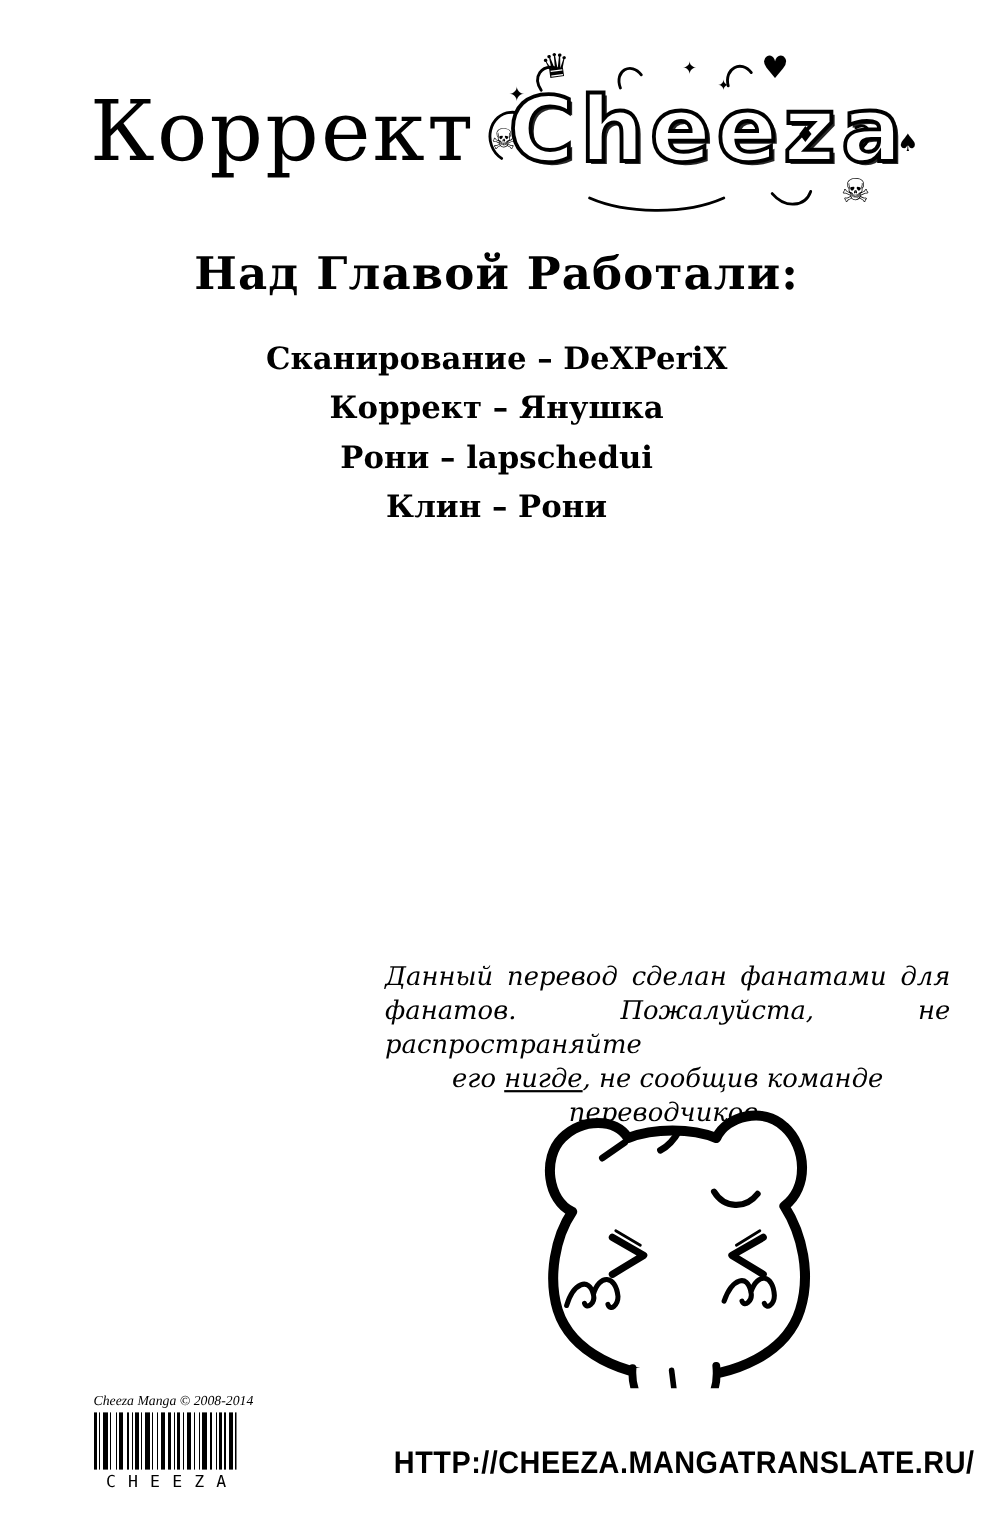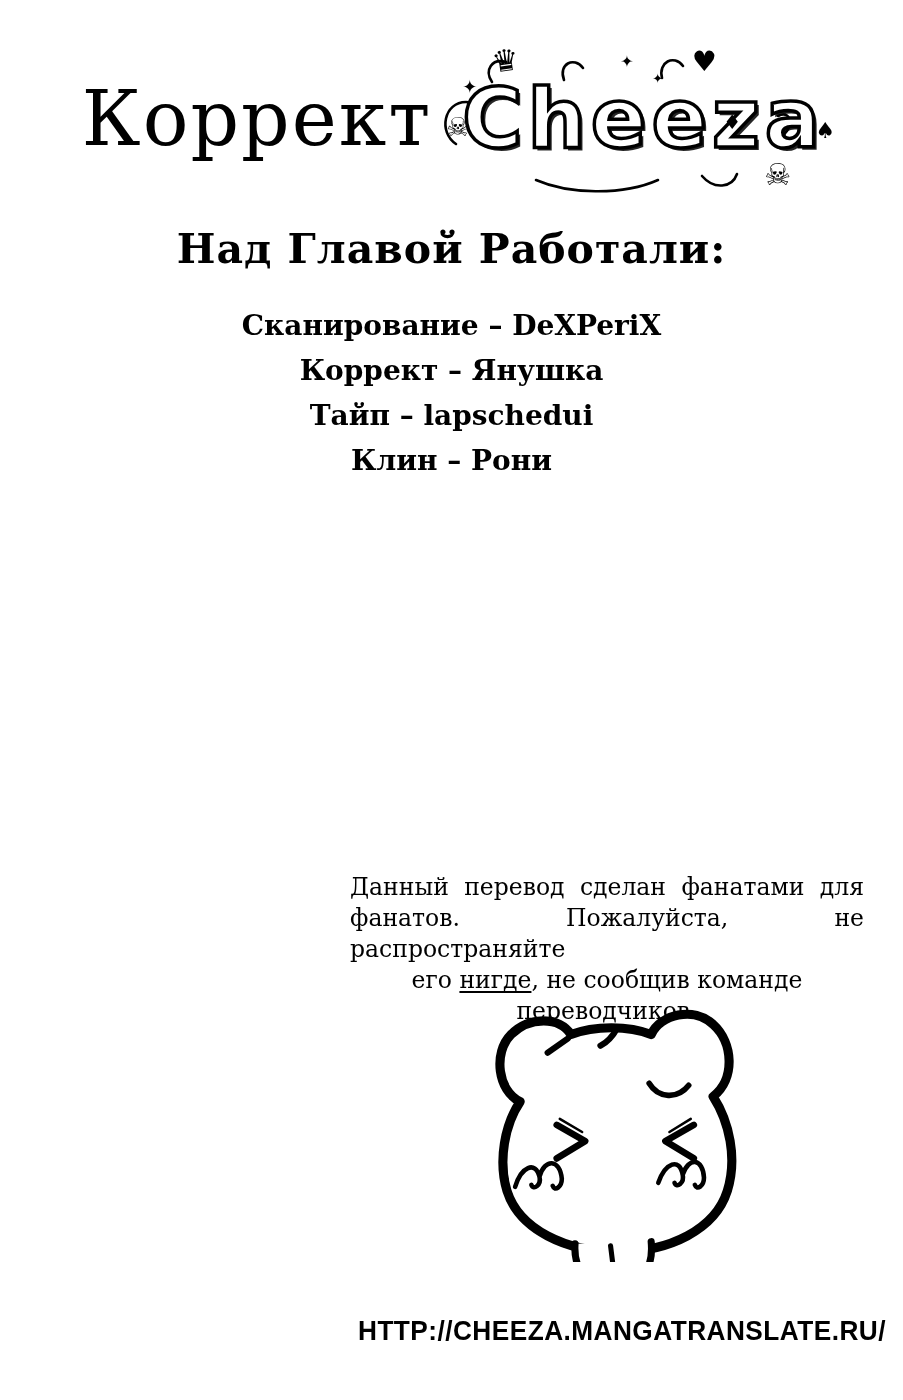--- a/index.html
+++ b/index.html
@@ -55,21 +55,21 @@
     position:absolute; top:303px; left:0; width:100%;
     list-style:none; text-align:center;
     font-size:28px; font-weight:bold; line-height:45px;
     font-family:"DejaVu Serif", serif;
   }
 
   
   .disclaimer {
     position:absolute; top:872px; left:350px; width:514px;
     font-family:"DejaVu Serif", serif;
-    font-size:23.5px; line-height:31px;
+    font-style:italic; font-size:23.5px; line-height:31px;
   }
   .disc-line.just { text-align:justify; text-align-last:justify; }
   .disc-line.last { text-align:center; }
   .disc-line .u { text-decoration:underline; text-underline-offset:3px; }
 
   
   .mascot { position:absolute; left:452px; top:998px; width:310px; height:264px; }
 
   
   .publisher { position:absolute; left:85px; top:1266px; width:132px; }
@@ -129,21 +129,21 @@
       <span class="deco skull-right">☠</span>
       <span class="logo-text">Cheeza</span>
     </span>
   </div>
 
   <h1 class="heading">Над Главой Работали:</h1>
 
   <ul class="credits">
       <li>Сканирование – DeXPeriX</li>
       <li>Коррект – Янушка</li>
-      <li>Тайп – lapschedui</li>
+      <li>Рони – lapschedui</li>
       <li>Клин – Рони</li>
     </ul>
 
   <div class="disclaimer">
     <p class="disc-line just">Данный перевод сделан фанатами для</p>
     <p class="disc-line just">фанатов. Пожалуйста, не распространяйте</p>
     <p class="disc-line last"><span>его </span><span class="u">нигде</span><span>, не сообщив команде переводчиков.</span></p>
   </div>
 
   <svg class="mascot" viewBox="0 0 305 260" fill="none" stroke="#000" stroke-linecap="round" stroke-linejoin="round">
@@ -154,16 +154,21 @@
     <path stroke-width="6" d="M 94 54 L 114 40"></path>
     <path stroke-width="5.5" d="M 194 84 C 203 99 222 100 233 86"></path>
     <path stroke-width="6.5" d="M 103 125 L 131 141 L 103 158"></path>
     <path stroke-width="6.5" d="M 238 125 L 210 141 L 238 158"></path>
     <path stroke-width="2.5" d="M 106 119 L 128 132"></path>
     <path stroke-width="2.5" d="M 235 119 L 214 132"></path>
     <path stroke-width="4.5" d="M 62 186 C 68 166 82 160 86 176 C 88 184 80 190 78 184 M 86 176 C 91 158 106 158 108 178 C 108 186 101 191 99 185"></path>
     <path stroke-width="4.5" d="M 203 182 C 210 162 224 157 227 174 C 229 182 221 188 219 182 M 227 174 C 233 156 247 158 248 177 C 248 185 241 190 239 184"></path>
   </svg>
 
+  <div class="publisher">
+    <div class="copyright">Cheeza Manga © 2008-2014</div>
+    <div class="barcode"></div>
+    <div class="barcode-label">CHEEZA</div>
+  </div>
 
   <div class="url">HTTP://CHEEZA.MANGATRANSLATE.RU/</div>
 
 </div>
 
 </body></html>

